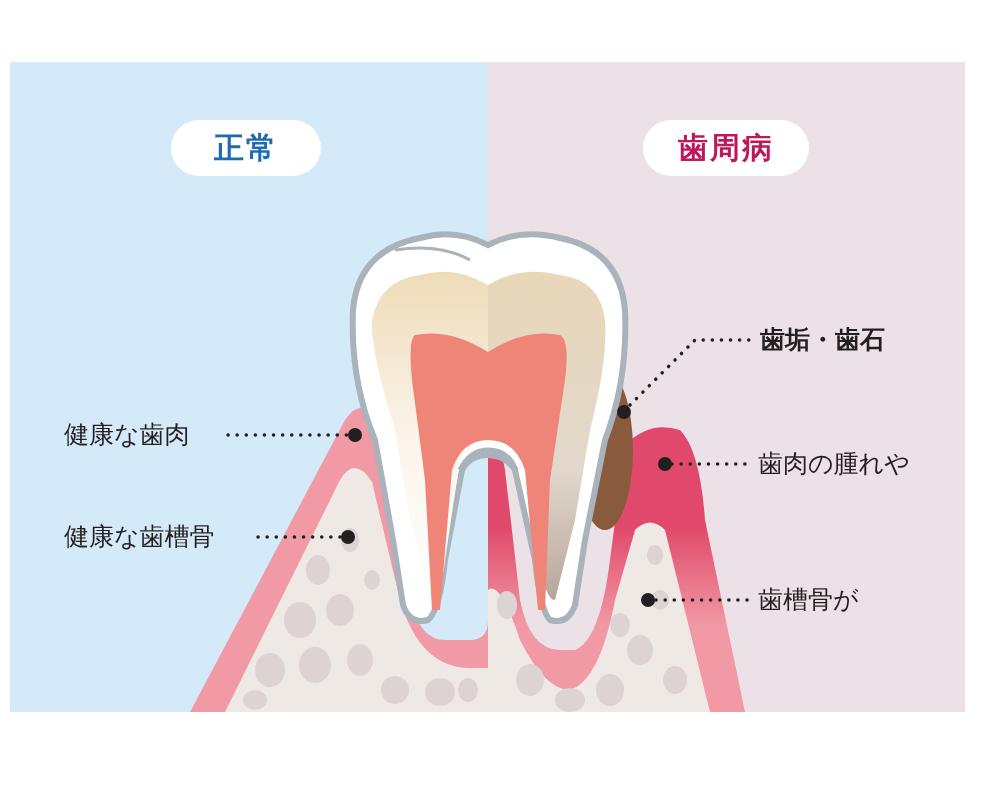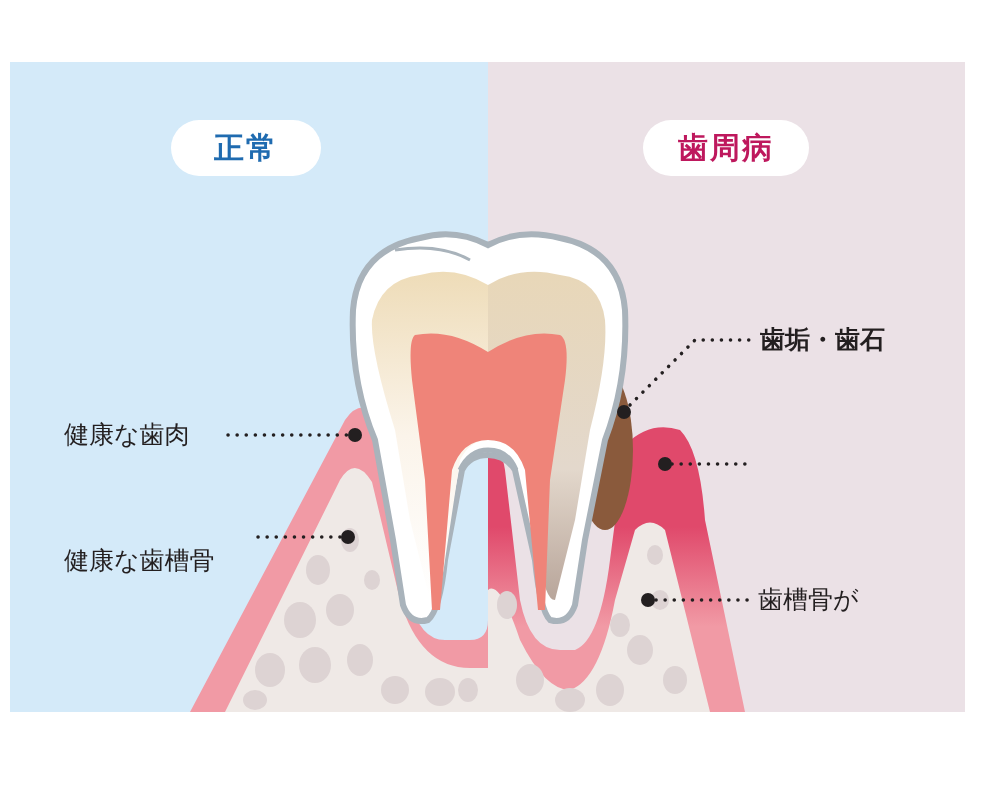--- a/index.html
+++ b/index.html
@@ -106,19 +106,20 @@
     <polyline points="630,405 695,340 755,340"></polyline>
     <line x1="672" y1="464" x2="748" y2="464"></line>
     <line x1="656" y1="600" x2="748" y2="600"></line>
   </g>
 </svg>
 
 <div class="pill pill-normal">正常</div>
 <div class="pill pill-disease">歯周病</div>
 
 <div class="label" style="left:64px;top:418px;">健康な歯肉</div>
-<div class="label" style="left:64px;top:520px;margin-top:24px;">健康な歯槽骨</div>
+<div class="label" style="left:64px;top:520px;">健康な歯槽骨</div>
 <div class="label" style="left:760px;top:323px;font-weight:bold;">歯垢・歯石</div>
 <div class="label" style="left:758px;top:447px;">
+  <div>歯肉の腫れや</div>
 </div>
 <div class="label" style="left:758px;top:583px;">
   <div>歯槽骨が</div>
 </div>
 
 </body></html>

